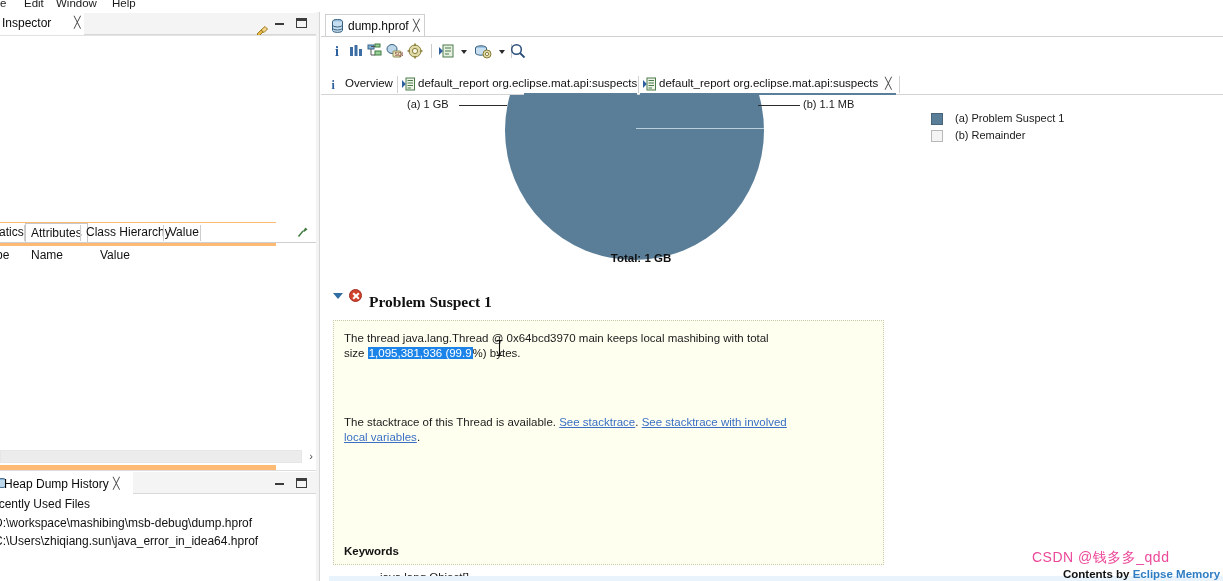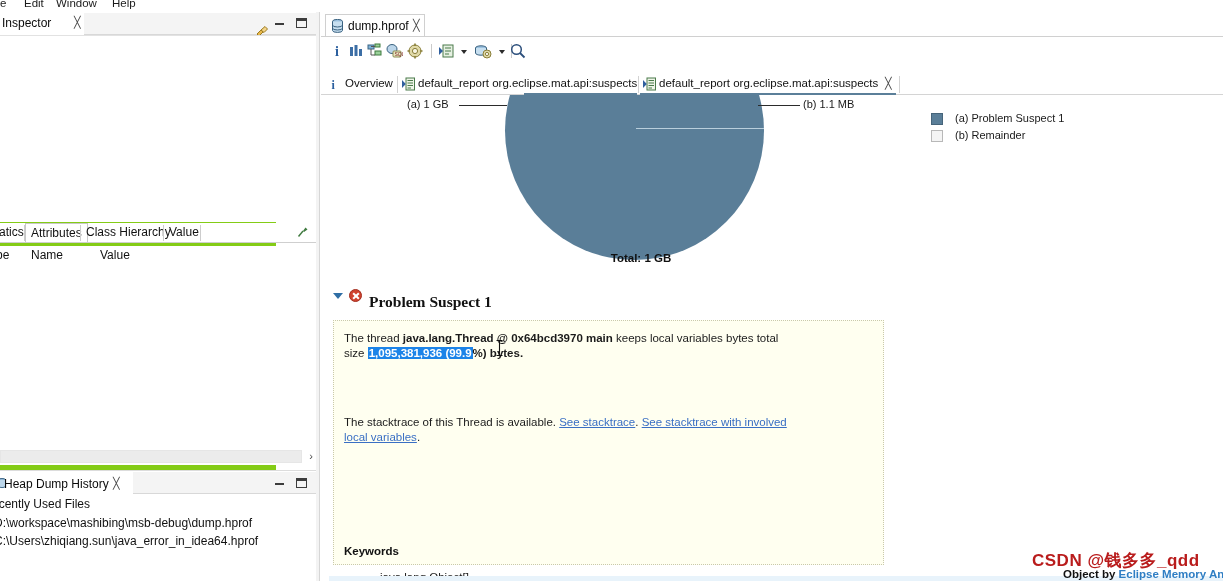--- a/index.html
+++ b/index.html
@@ -8,21 +8,21 @@
     background:#ffffff;
     font-family:"Liberation Sans", sans-serif;
     font-size:12px;color:#000;
     -webkit-font-smoothing:antialiased;
   }
   
   #menubar{position:absolute;left:0;top:0;width:320px;height:12px;background:#fff;overflow:hidden;}
   #menubar .mi{position:absolute;top:-3px;font-size:11.5px;color:#1b1b1b;white-space:nowrap;}
 
   
-  #left{position:absolute;left:0;top:12px;width:276px;height:569px;background:#84cc16;}
+  #left{position:absolute;left:0;top:12px;width:276px;height:569px;background:#fdba74;}
 
   
   #inspector-head{position:absolute;left:0;top:0;width:320px;height:23px;background:#fff;}
   #inspector-tab{position:absolute;left:0;top:0;height:23px;padding:0 4px 0 0;
       background:#fff;border-bottom:1px solid #fff;}
   #inspector-tab .lbl{position:absolute;left:2px;top:4px;font-size:12px;color:#0a0a0a;white-space:nowrap;}
   #inspector-tab .x{position:absolute;left:74px;top:4px;font-size:11px;color:#4a4a4a;}
   #inspector-bar{position:absolute;left:84px;top:1px;width:236px;height:21px;background:#f4f4f4;border-bottom:1px solid #d8d8d8;}
   .win-btn{position:absolute;top:6px;width:13px;height:11px;}
   .min-glyph{position:absolute;left:1px;top:5px;width:9px;height:2px;background:#3c3c3c;}
@@ -111,37 +111,37 @@
   #psect .errico{position:absolute;left:16px;top:4px;width:13px;height:13px;border-radius:50%;background:#d0422e;border:1px solid #a32e1f;box-sizing:border-box;}
   #psect .errico:before,#psect .errico:after{content:"";position:absolute;left:4.5px;top:1.5px;width:2px;height:8px;background:#fff;}
   #psect .errico:before{transform:rotate(45deg);}
   #psect .errico:after{transform:rotate(-45deg);}
   #psect .h{position:absolute;left:36px;top:8px;font-size:15.5px;font-weight:bold;color:#111;white-space:nowrap;font-family:"Liberation Serif",serif;}
 
   
   #dbox{position:absolute;left:12px;top:225px;width:551px;height:245px;
         background:#fffff0;border:1px dotted #c9c9ac;box-sizing:border-box;}
   #dbox .p{position:absolute;left:10px;font-size:11.5px;line-height:15px;color:#1b1b1b;}
-  .b{font-weight:bold;text-align:right;}
+  .b{font-weight:normal;text-align:right;}
   .sel{background:#1c84e8;color:#ffffff;padding:0 1px;}
   .lnk{color:#3a6fc4;text-decoration:underline;cursor:pointer;}
   #caret-ibeam{position:absolute;left:162px;top:19px;width:7px;height:14px;}
   #kw-title{position:absolute;left:10px;top:224px;font-size:11.5px;font-weight:bold;color:#111;}
   .kwline{position:absolute;left:46px;font-size:11.5px;color:#1b1b1b;white-space:nowrap;}
 
   
   #toc{position:absolute;left:8px;top:481px;width:894px;height:20px;background:#e8f3fb;}
   #toc .t{position:absolute;left:24px;top:3px;font-size:11.5px;font-weight:bold;color:#2b6ca3;}
 
   
   #credit{position:absolute;left:1063px;top:568px;font-size:11.5px;font-weight:bold;color:#111;white-space:nowrap;}
   #credit .em{color:#2f7ec4;}
 
   
-  #wm{position:absolute;left:1032px;top:549px;font-size:17px;color:#b91c1c;white-space:nowrap;letter-spacing:.5px;font-weight:bold;}
+  #wm{position:absolute;left:1032px;top:549px;font-size:14px;color:#ec4899;white-space:nowrap;letter-spacing:.5px;}
 </style>
 </head>
 <body>
 
 <div id="menubar">
   <span class="mi" style="left:0px">e</span>
   <span class="mi" style="left:24px">Edit</span>
   <span class="mi" style="left:56px">Window</span>
   <span class="mi" style="left:112px">Help</span>
 </div>
@@ -387,21 +387,21 @@
 
     <div id="psect">
       <span class="caret"></span>
       <span class="errico"></span>
       <span class="h">Problem Suspect 1</span>
     </div>
 
     <div id="dbox">
 
       <div class="p" style="top:10px;width:525px">
-        <span>The thread </span><span class="b">java.lang.Thread @ 0x64bcd3970 main</span><span> keeps local variables bytes total</span><br>
+        <span>The thread </span><span class="b">java.lang.Thread @ 0x64bcd3970 main</span><span> keeps local mashibing with total</span><br>
         <span>size </span><span class="sel b">1,095,381,936 (99.9</span><span class="b">%) bytes.</span>
       </div>
       <span id="caret-ibeam">
         <svg width="7" height="16" viewBox="0 0 7 16">
             <path d="M0.5 0.5 h6 M3.5 0.5 v15 M0.5 15.5 h6" stroke="#101010" stroke-width="1.1" fill="none"></path>
           </svg>
       </span>
 
 
       <div class="p" style="top:94px;width:527px">
@@ -415,14 +415,14 @@
     </div>
 
     <div id="toc">
       <span class="t">Table Of Contents</span>
     </div>
   </div>
 </div>
 
 <div id="wm">CSDN @钱多多_qdd</div>
 <div id="credit">
-  <span>Object by </span><span class="em">Eclipse Memory Ana</span>
+  <span>Contents by </span><span class="em">Eclipse Memory Ana</span>
 </div>
 
 </body></html>

